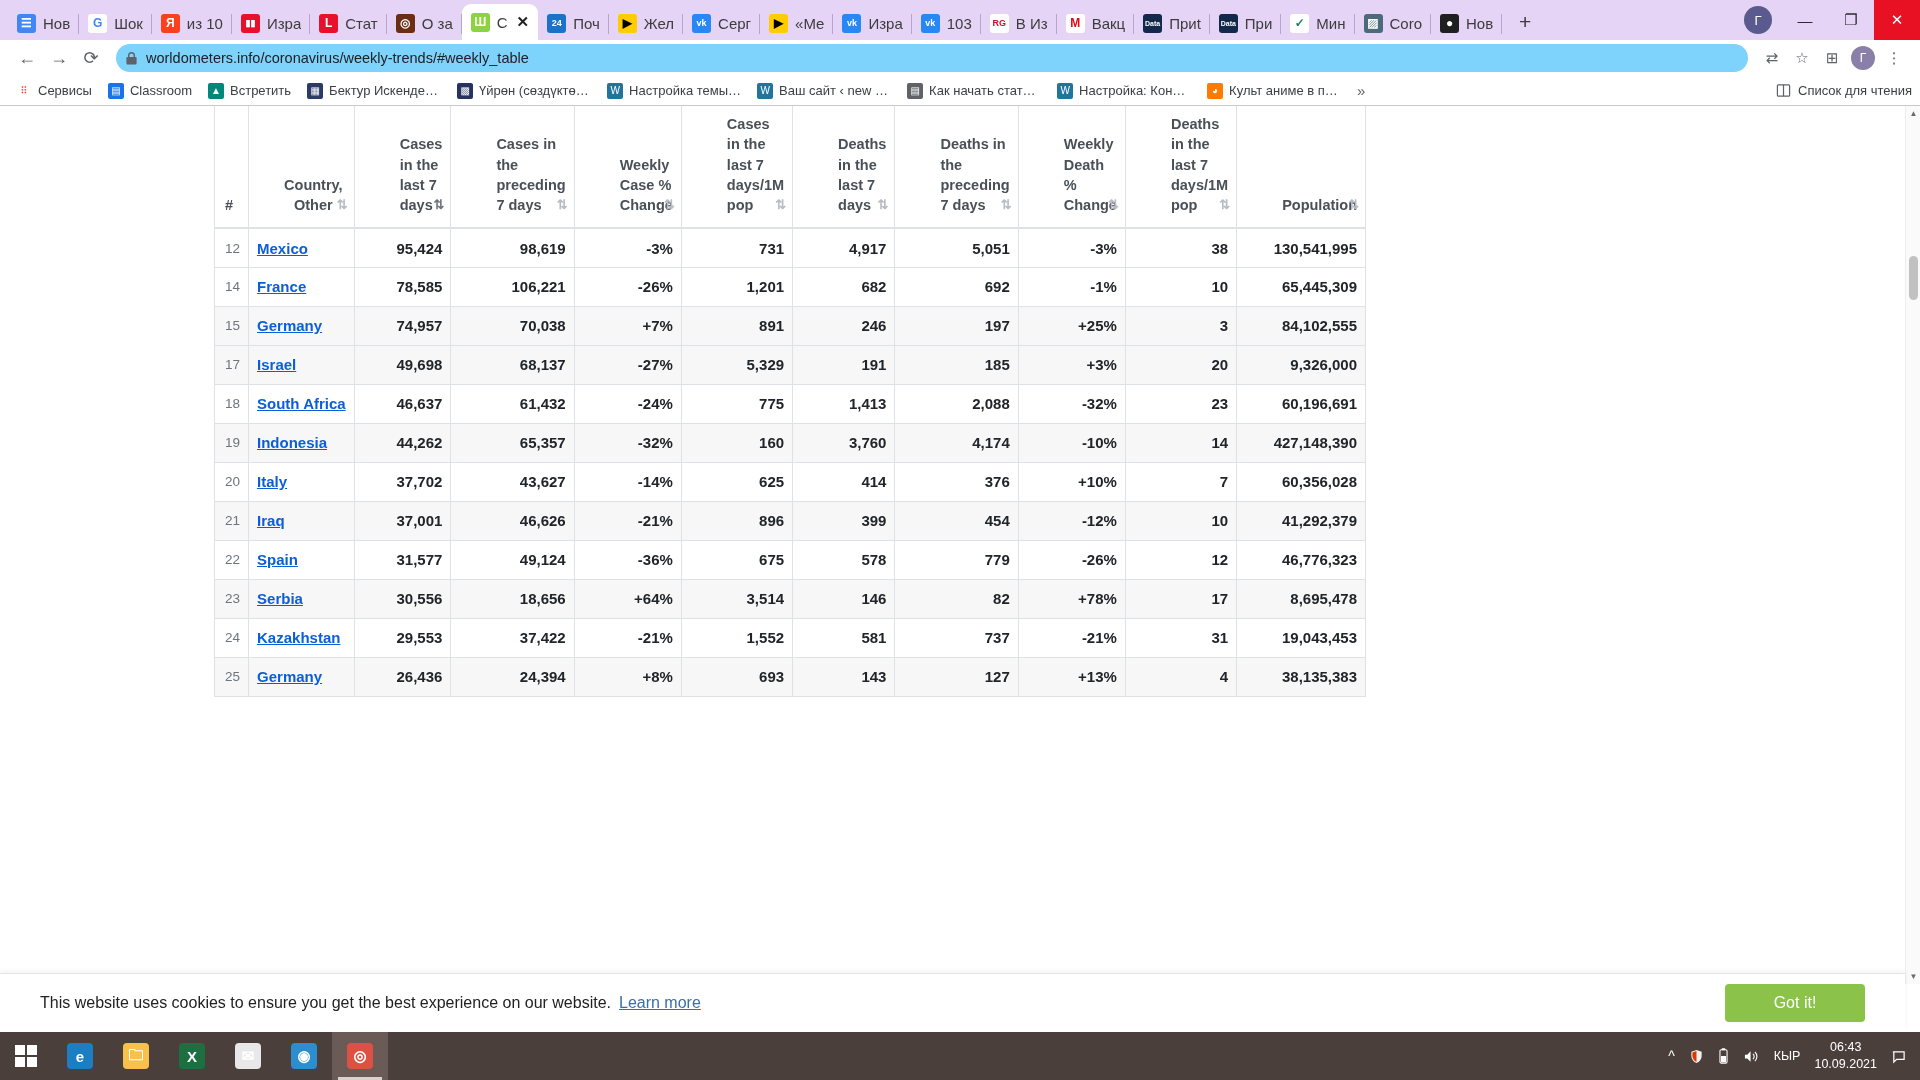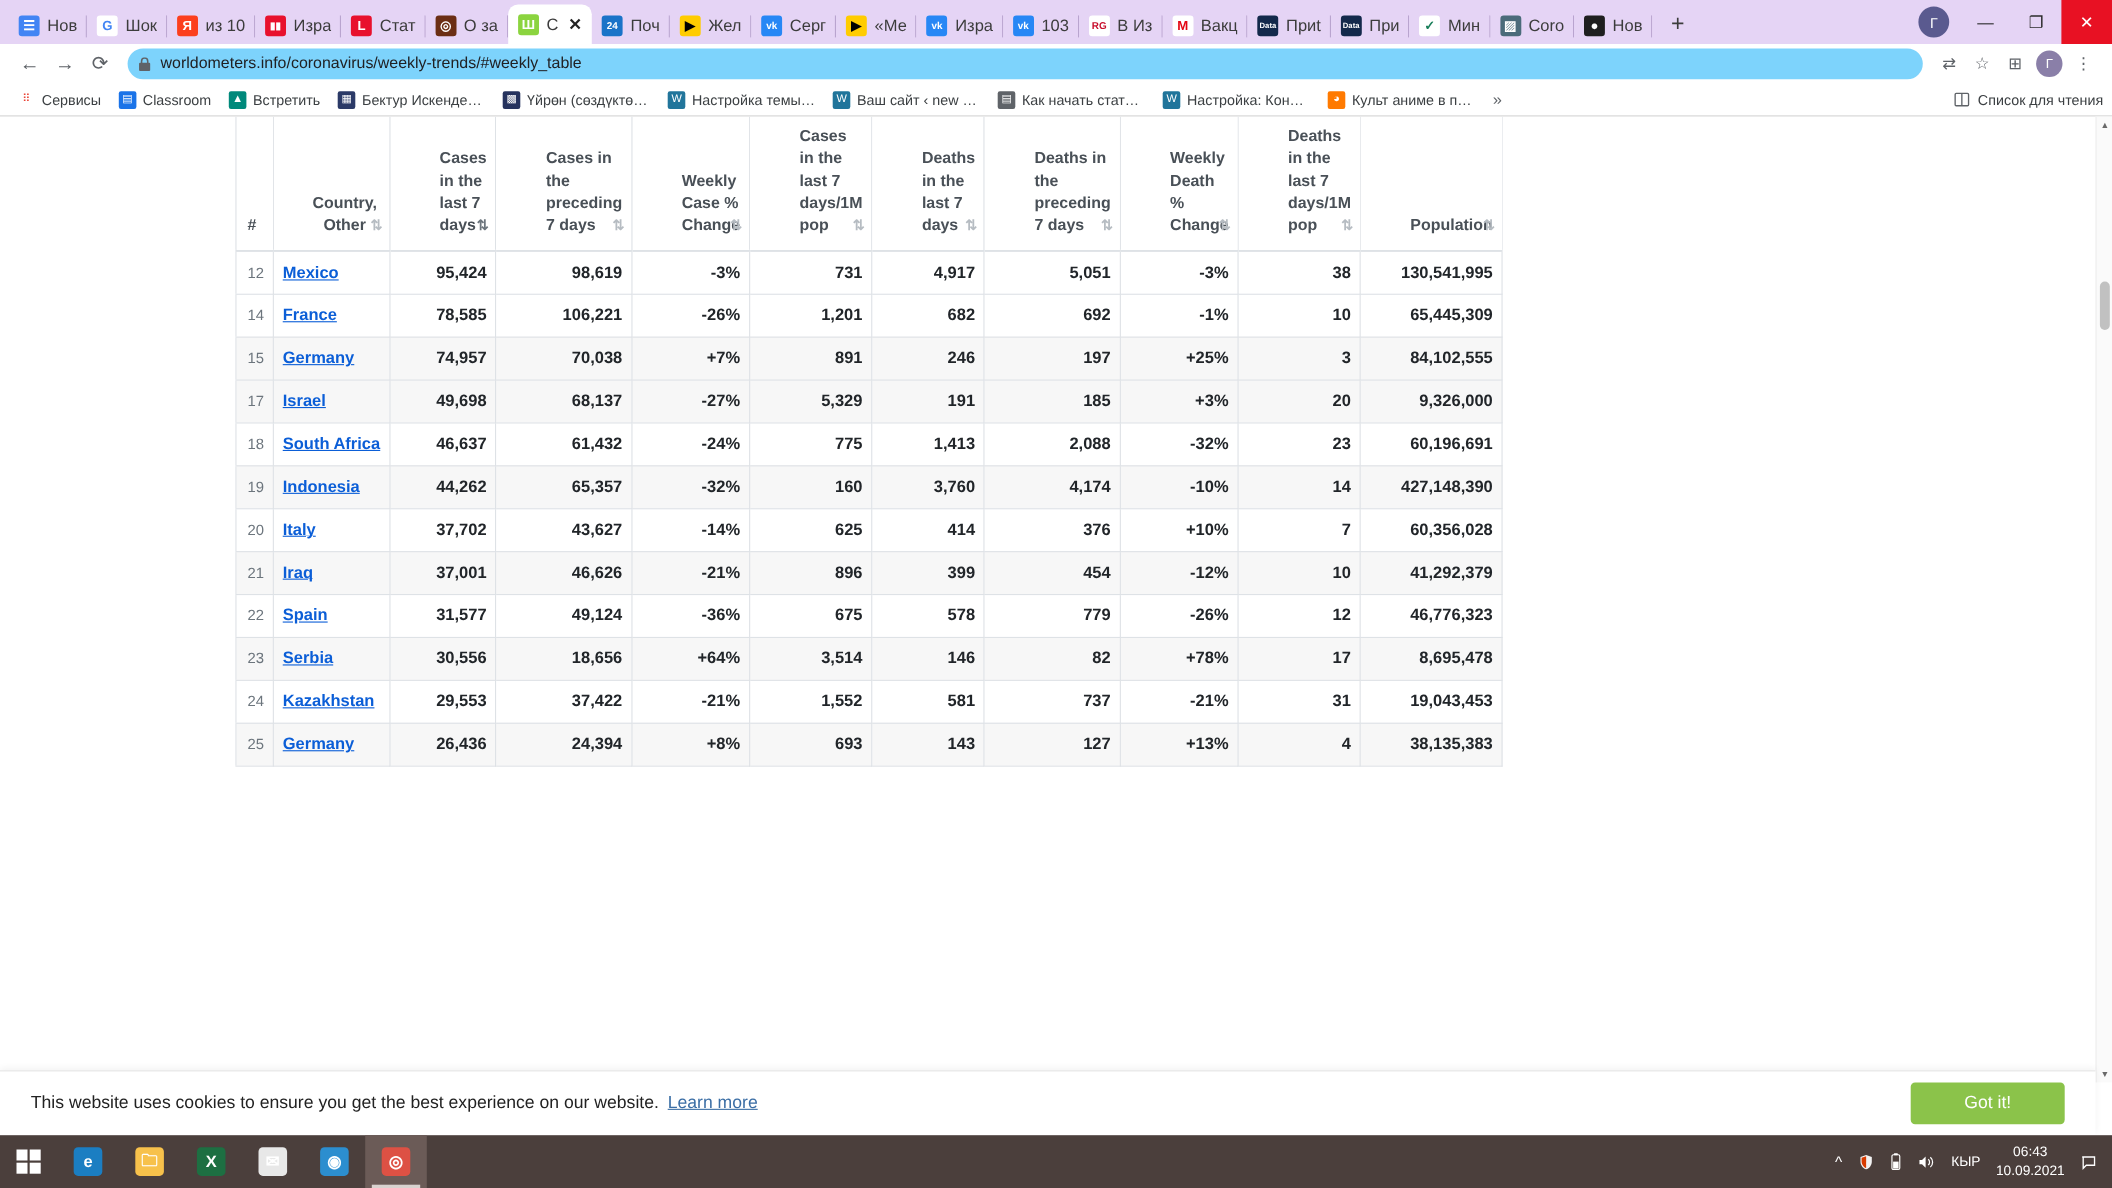--- a/index.html
+++ b/index.html
@@ -182,21 +182,21 @@
     position: absolute; left: 0; width: 15px; height: 15px;
     display: flex; align-items: center; justify-content: center;
     font-size: 8px; color: #696969;
   }
   #vup { top: 0; } #vdown { bottom: 0; }
 
   
   #cookiebar {
     position: absolute; left: 0; right: 15px; bottom: 0; height: 59px;
     background: #fff; border-top: 1px solid #e4e4e4;
-    display: flex; align-items: center; padding: 0 28px;
+    display: flex; align-items: center; padding: 0 40px;
     font-size: 16px; color: #222;
     box-shadow: 0 -2px 6px rgba(0,0,0,0.05);
   }
   #cookietext { margin-right: 8px; }
   #cookielearn { color: #3b6ea5; text-decoration: underline; cursor: pointer; }
   #gotit {
     margin-left: auto; background: #8bc34a; color: #fff;
     border: none; border-radius: 4px; padding: 0 30px; height: 38px;
     font-size: 16px; font-family: "Liberation Sans", sans-serif;
     min-width: 140px;

